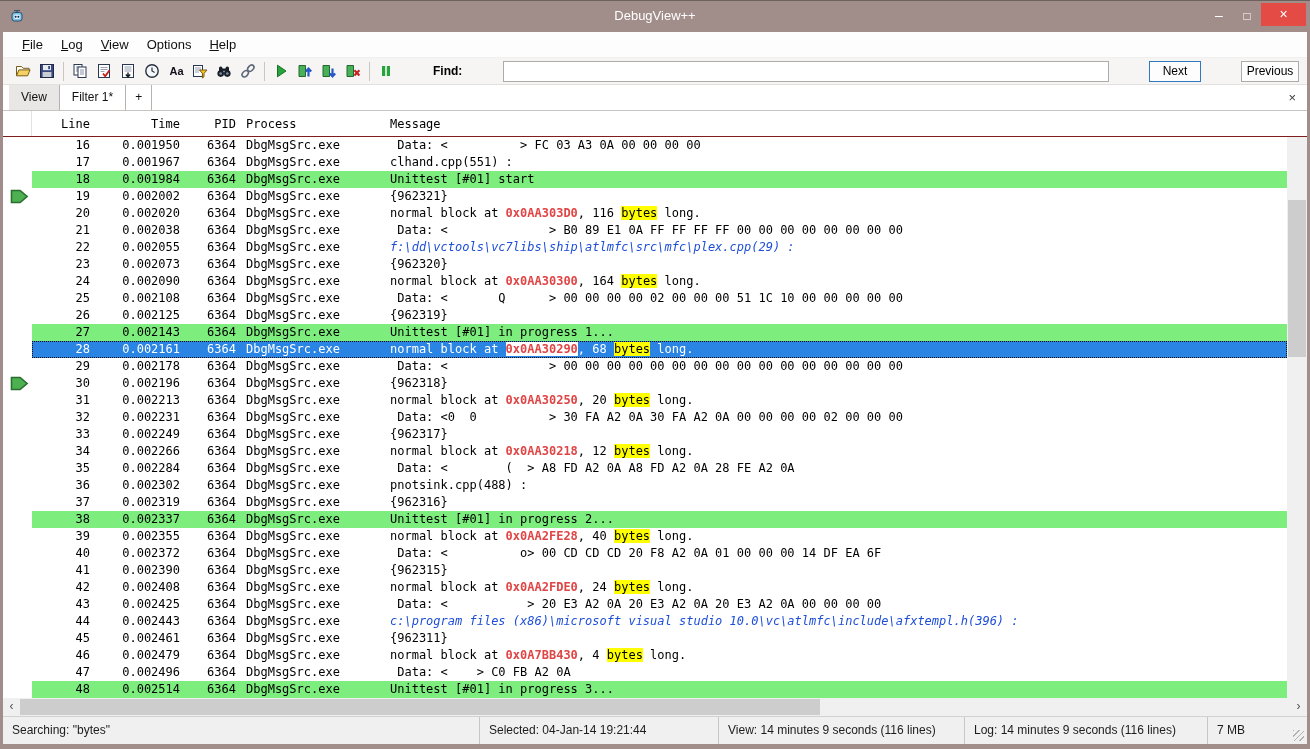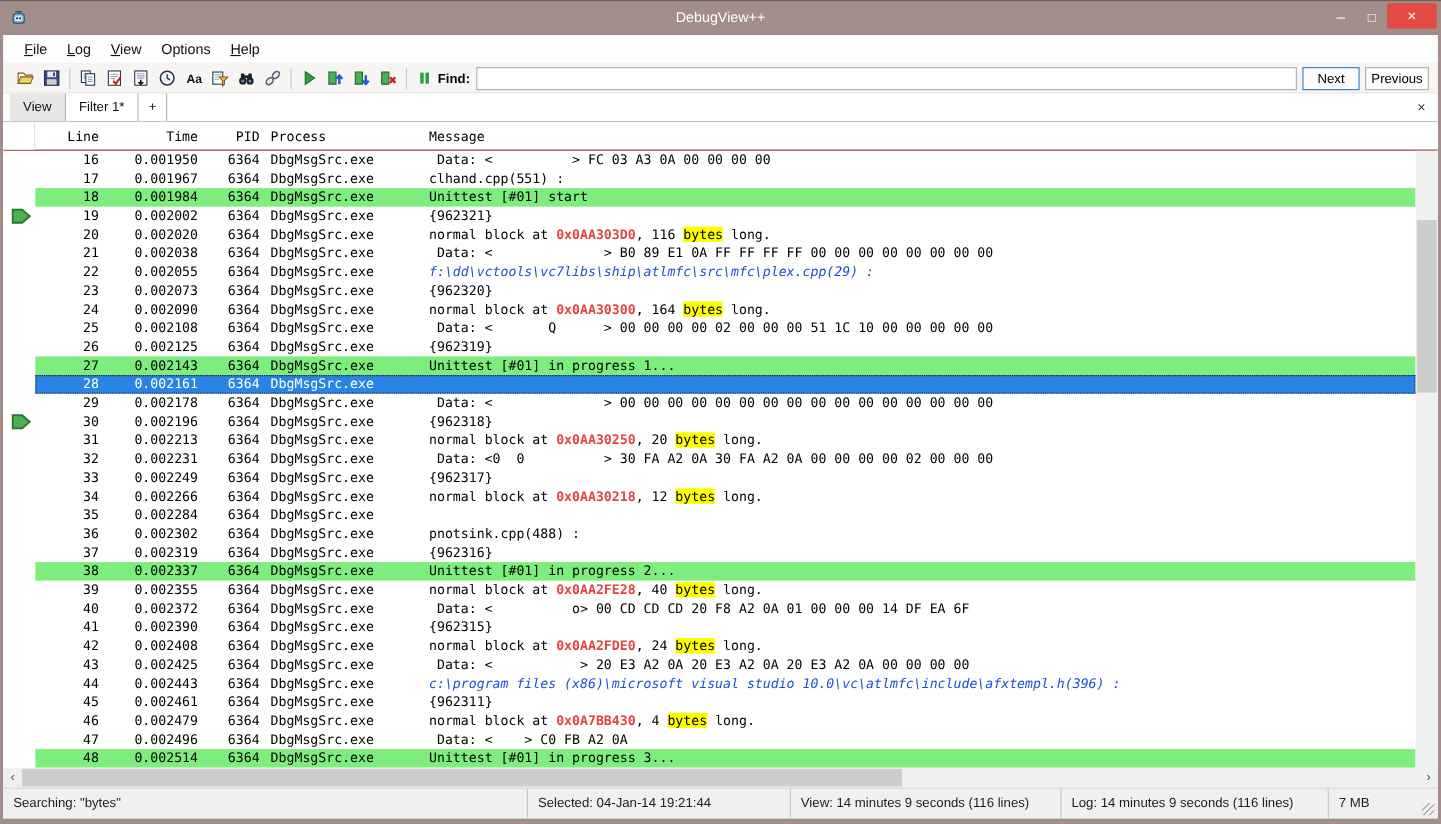--- a/index.html
+++ b/index.html
@@ -15,21 +15,21 @@
   .title { position:absolute; left:0; right:0; top:7px; text-align:center; color:#ffffff; font-size:13px; }
   .cap-min { position:absolute; left:1205px; top:4px; width:28px; height:22px; color:#fff; font-size:14px; text-align:center; line-height:20px; }
   .cap-max { position:absolute; left:1233px; top:4px; width:28px; height:22px; color:#fff; font-size:12px; text-align:center; line-height:22px; }
   .cap-close { position:absolute; left:1261px; top:2px; width:45px; height:23px; background:#e34b44; color:#fff; font-size:14px; text-align:center; line-height:22px; }
 
   
   .menubar { height:26px; background:#fdfdfd; display:flex; align-items:center; padding-left:10px; border-bottom:1px solid #f0f0f0; }
   .menu-item { font-size:13px; color:#101010; padding:0 9px; line-height:26px; }
 
   
-  .toolbar { height:28px; background:#f6f5f4; display:flex; align-items:center; padding:0 8px 0 8px; border-bottom:1px solid #e3e1df; }
+  .toolbar { height:28px; background:#f6f5f4; display:flex; align-items:center; padding:0 8px 0 8px; border-bottom:1px solid #e3e1df;gap:35px; }
   .tool-btn { width:24px; height:24px; display:flex; align-items:center; justify-content:center; background:transparent; border:none; }
   .tool-sep { width:1px; height:19px; background:#c9c6c3; margin:0 4px; }
   .find-label { font-size:12px; font-weight:bold; color:#000; margin:0 6px 0 0; }
   .find-input { flex:1; height:21px; border:1px solid #ababab; background:#fff; font-size:12px; padding:0 4px; font-family:"Liberation Sans",sans-serif; }
   .btn { height:21px; font-size:12px; background:#fdfdfd; color:#000; margin-left:5px; font-family:"Liberation Sans",sans-serif; }
   .btn-next { width:52px; border:1px solid #2f78c3; }
   .btn-prev { width:58px; border:1px solid #ababab; }
 
   
   .tabbar { height:26px; background:#fff; border-bottom:1px solid #c8c4c2; display:flex; align-items:stretch; padding-left:6px; }
@@ -363,20 +363,21 @@
               <div class="c-msg"><span class="seg-p">Unittest [#01] in progress 1...</span></div>
             </div>
           </div>
           <div class="row sel">
             <div class="c-gutter"></div>
             <div class="row-body">
               <div class="c-line">28</div>
               <div class="c-time">0.002161</div>
               <div class="c-pid">6364</div>
               <div class="c-proc">DbgMsgSrc.exe</div>
+              <div class="c-msg"><span class="seg-p">normal block at </span><span class="seg-a">0x0AA30290</span><span class="seg-p">, 68 </span><span class="seg-h">bytes</span><span class="seg-p"> long.</span></div>
             </div>
           </div>
           <div class="row">
             <div class="c-gutter"></div>
             <div class="row-body">
               <div class="c-line">29</div>
               <div class="c-time">0.002178</div>
               <div class="c-pid">6364</div>
               <div class="c-proc">DbgMsgSrc.exe</div>
               <div class="c-msg"><span class="seg-p"> Data: &lt;              &gt; 00 00 00 00 00 00 00 00 00 00 00 00 00 00 00 00</span></div>
@@ -436,20 +437,21 @@
               <div class="c-msg"><span class="seg-p">normal block at </span><span class="seg-a">0x0AA30218</span><span class="seg-p">, 12 </span><span class="seg-h">bytes</span><span class="seg-p"> long.</span></div>
             </div>
           </div>
           <div class="row">
             <div class="c-gutter"></div>
             <div class="row-body">
               <div class="c-line">35</div>
               <div class="c-time">0.002284</div>
               <div class="c-pid">6364</div>
               <div class="c-proc">DbgMsgSrc.exe</div>
+              <div class="c-msg"><span class="seg-p"> Data: &lt;        (  &gt; A8 FD A2 0A A8 FD A2 0A 28 FE A2 0A</span></div>
             </div>
           </div>
           <div class="row">
             <div class="c-gutter"></div>
             <div class="row-body">
               <div class="c-line">36</div>
               <div class="c-time">0.002302</div>
               <div class="c-pid">6364</div>
               <div class="c-proc">DbgMsgSrc.exe</div>
               <div class="c-msg"><span class="seg-p">pnotsink.cpp(488) :</span></div>

